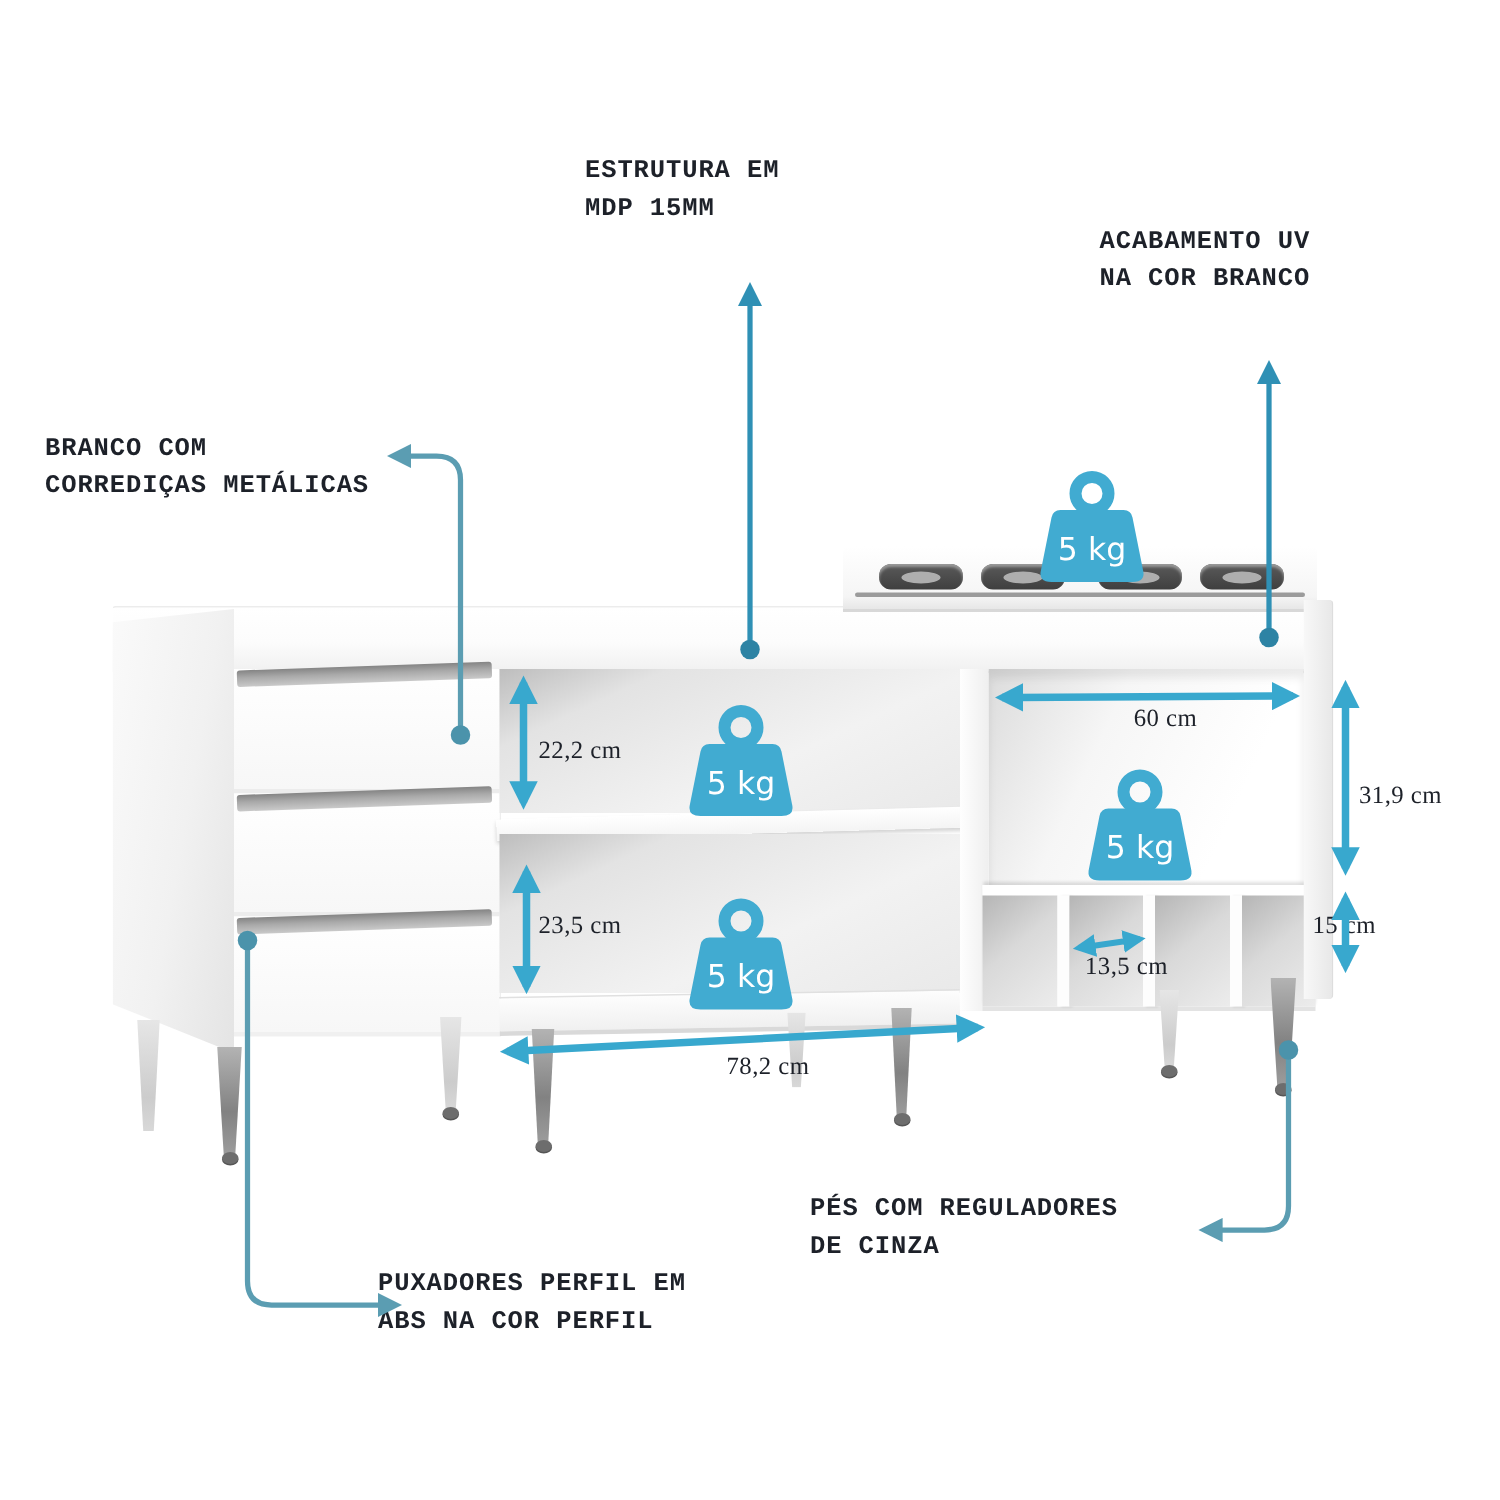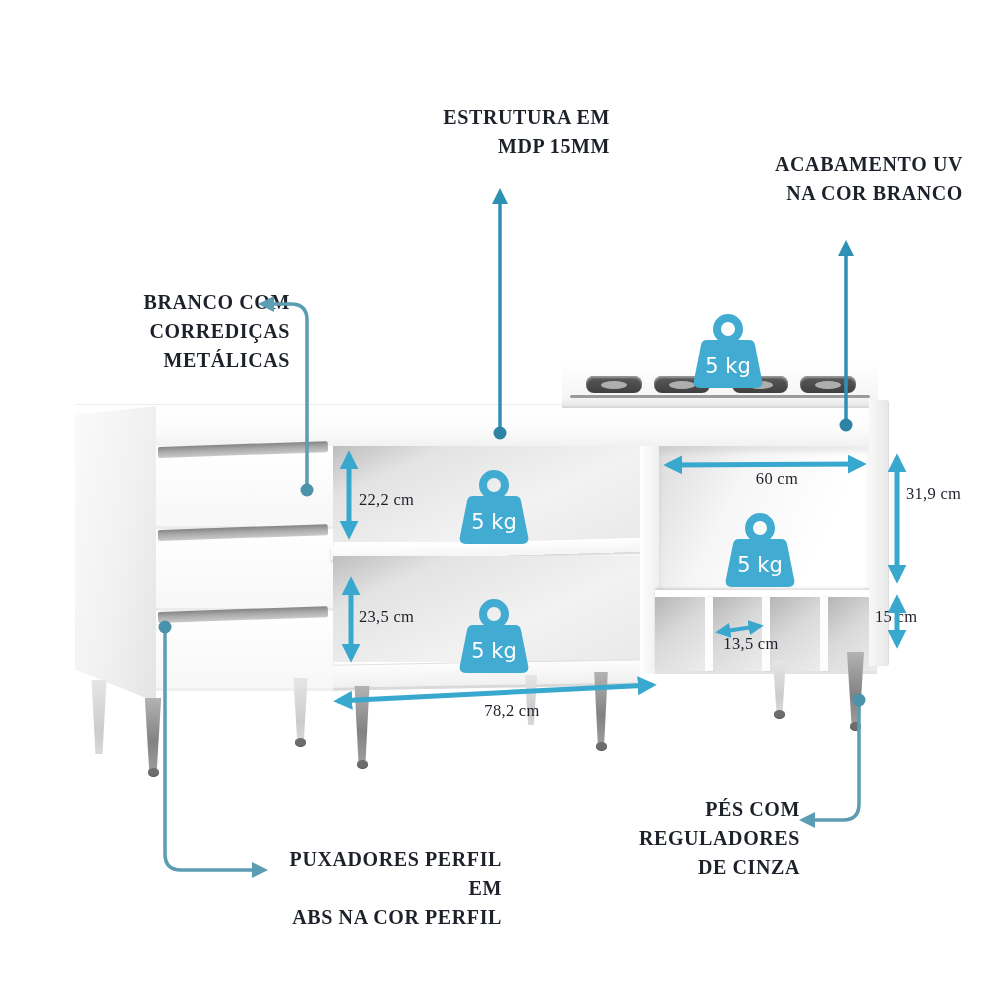--- a/index.html
+++ b/index.html
@@ -3,22 +3,22 @@
 <meta charset="utf-8">
 <style>
   html,body{margin:0;padding:0;background:#fff;}
   #stage{
     position:relative;width:1000px;height:1000px;background:#ffffff;overflow:hidden;
     font-family:"Liberation Serif","DejaVu Serif",serif;color:#1d2129;
   }
 
   
   .note{
-    position:absolute;text-align:right;font-size:20px;font-weight:600;
-    letter-spacing:.6px;line-height:1.45;color:#1d2129;
+    position:absolute;text-align:left;font-size:17px;font-weight:600;
+    letter-spacing:.6px;line-height:1.45;color:#1d2129;font-family:Liberation Mono, monospace;
   }
   .dim-label{
     position:absolute;font-size:16.5px;font-weight:500;color:#1d2129;letter-spacing:.3px;
   }
   .dim-label.center{text-align:center;}
 
   
   .cab div{position:absolute;}
   .counter-top{
     left:75px;top:404px;width:813px;height:42px;
@@ -231,17 +231,17 @@
   </div>
   <div class="note" style="left:540px;top:795px;width:260px;">
     <div>PÉS COM REGULADORES</div>
     <div>DE CINZA</div>
   </div>
 
   <div class="dim-label" style="left:359px;top:490px;text-align:center;">22,2 cm</div>
   <div class="dim-label" style="left:359px;top:607px;">23,5 cm</div>
   <div class="dim-label center" style="left:462px;top:701px;width:100px;">78,2 cm</div>
   <div class="dim-label center" style="left:727px;top:469px;width:100px;">60 cm</div>
-  <div class="dim-label" style="left:906px;top:484px;">31,9 cm</div>
+  <div class="dim-label" style="left:906px;top:520px;">31,9 cm</div>
   <div class="dim-label" style="left:875px;top:607px;">15 cm</div>
   <div class="dim-label center" style="left:701px;top:634px;width:100px;">13,5 cm</div>
 
 </div>
 
 </body></html>

